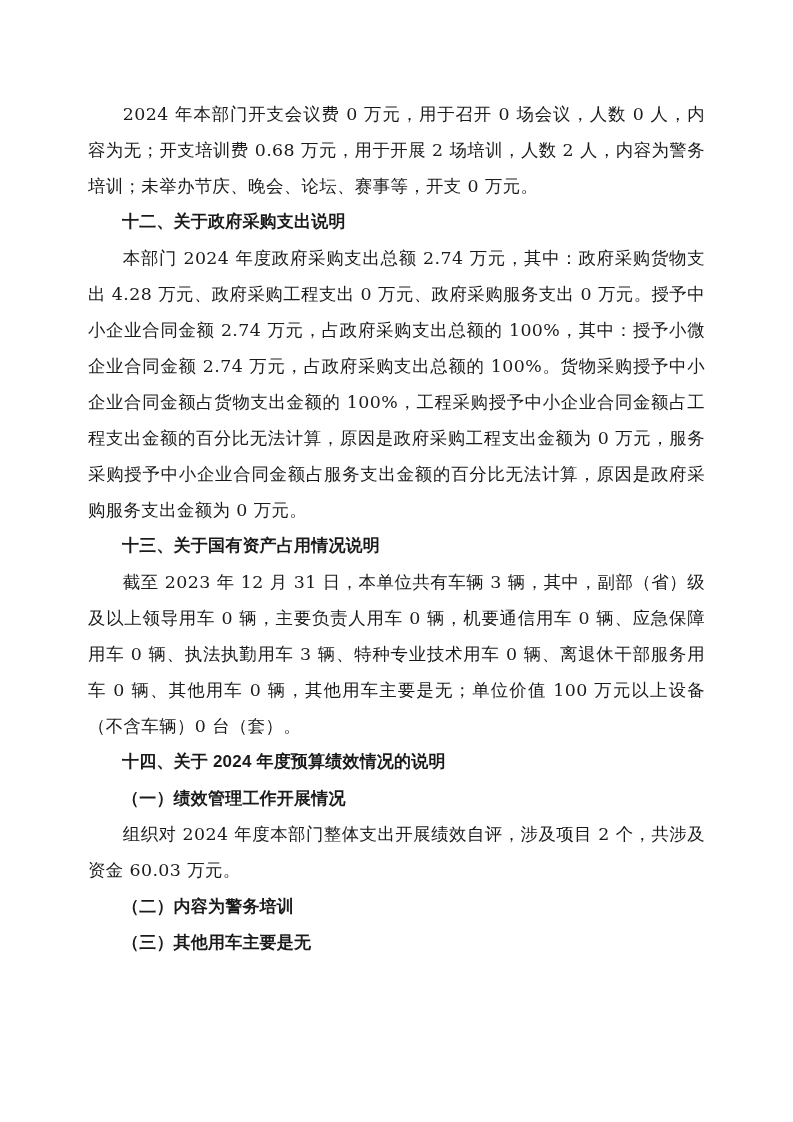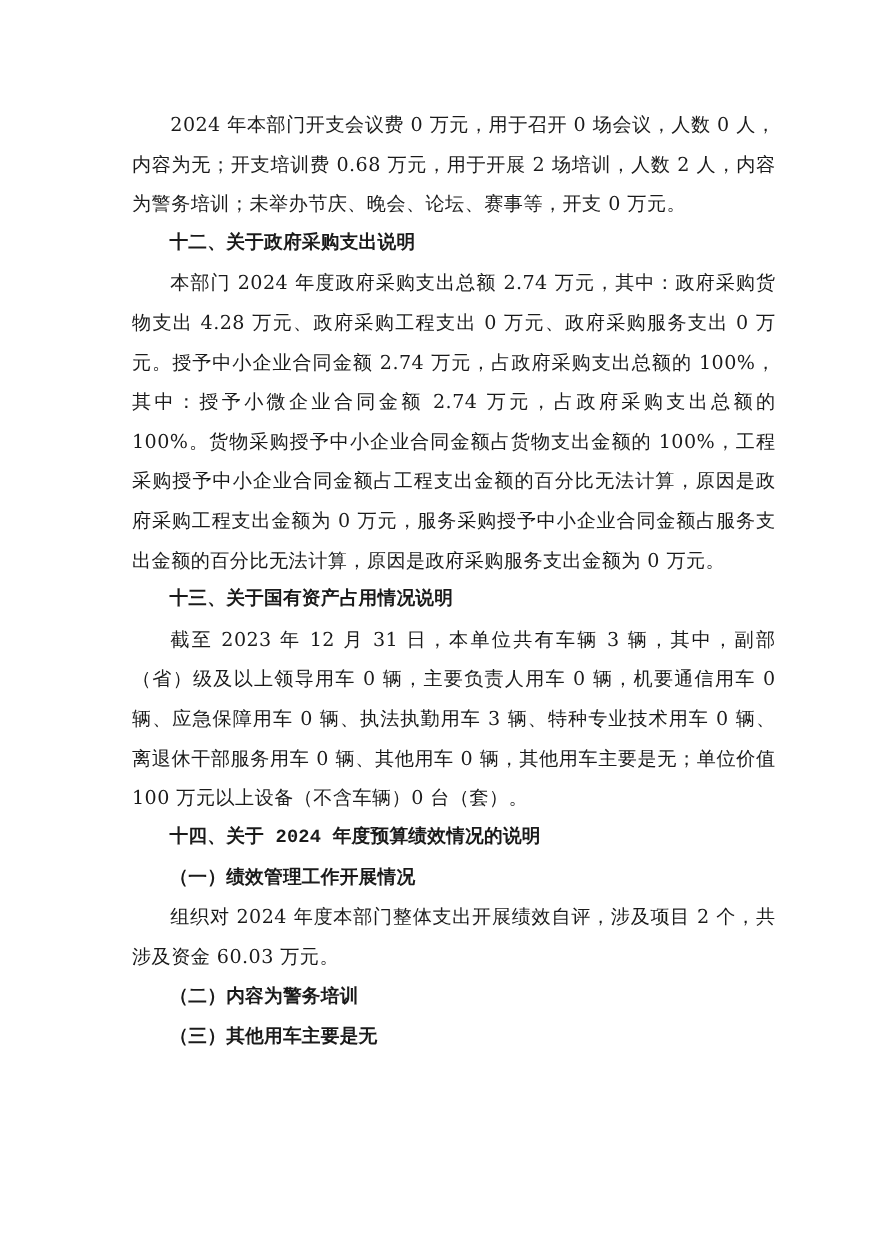--- a/index.html
+++ b/index.html
@@ -12,39 +12,39 @@
     background: #ffffff;
     font-family: "DejaVu Serif", serif;
     color: #1a1a1a;
     overflow: hidden;
   }
   .page {
     position: relative;
     width: 793px;
     height: 1122px;
     box-sizing: border-box;
-    padding: 96px 88px 60px 120px;
+    padding: 96px 88px 60px 88px;
   }
   .doc-body {
     font-size: 17.4px;
     line-height: 36px;
     text-align: justify;
     text-justify: inter-ideograph;
   }
   p.para {
     margin: 0;
     text-indent: 2em;
     font-family: "DejaVu Serif", serif;
     letter-spacing: 0.4px;
   }
   p.heading {
     margin: 0;
     text-indent: 2em;
     font-weight: bold;
-    font-family: Liberation Mono, monospace;
+    font-family: Liberation Sans, sans-serif;
     font-size: 17px;
     letter-spacing: 0.2px;
   }
   p.subheading {
     margin: 0;
     text-indent: 2em;
     font-weight: bold;
     font-family: "DejaVu Sans", sans-serif;
     font-size: 17px;
     letter-spacing: 0.2px;

